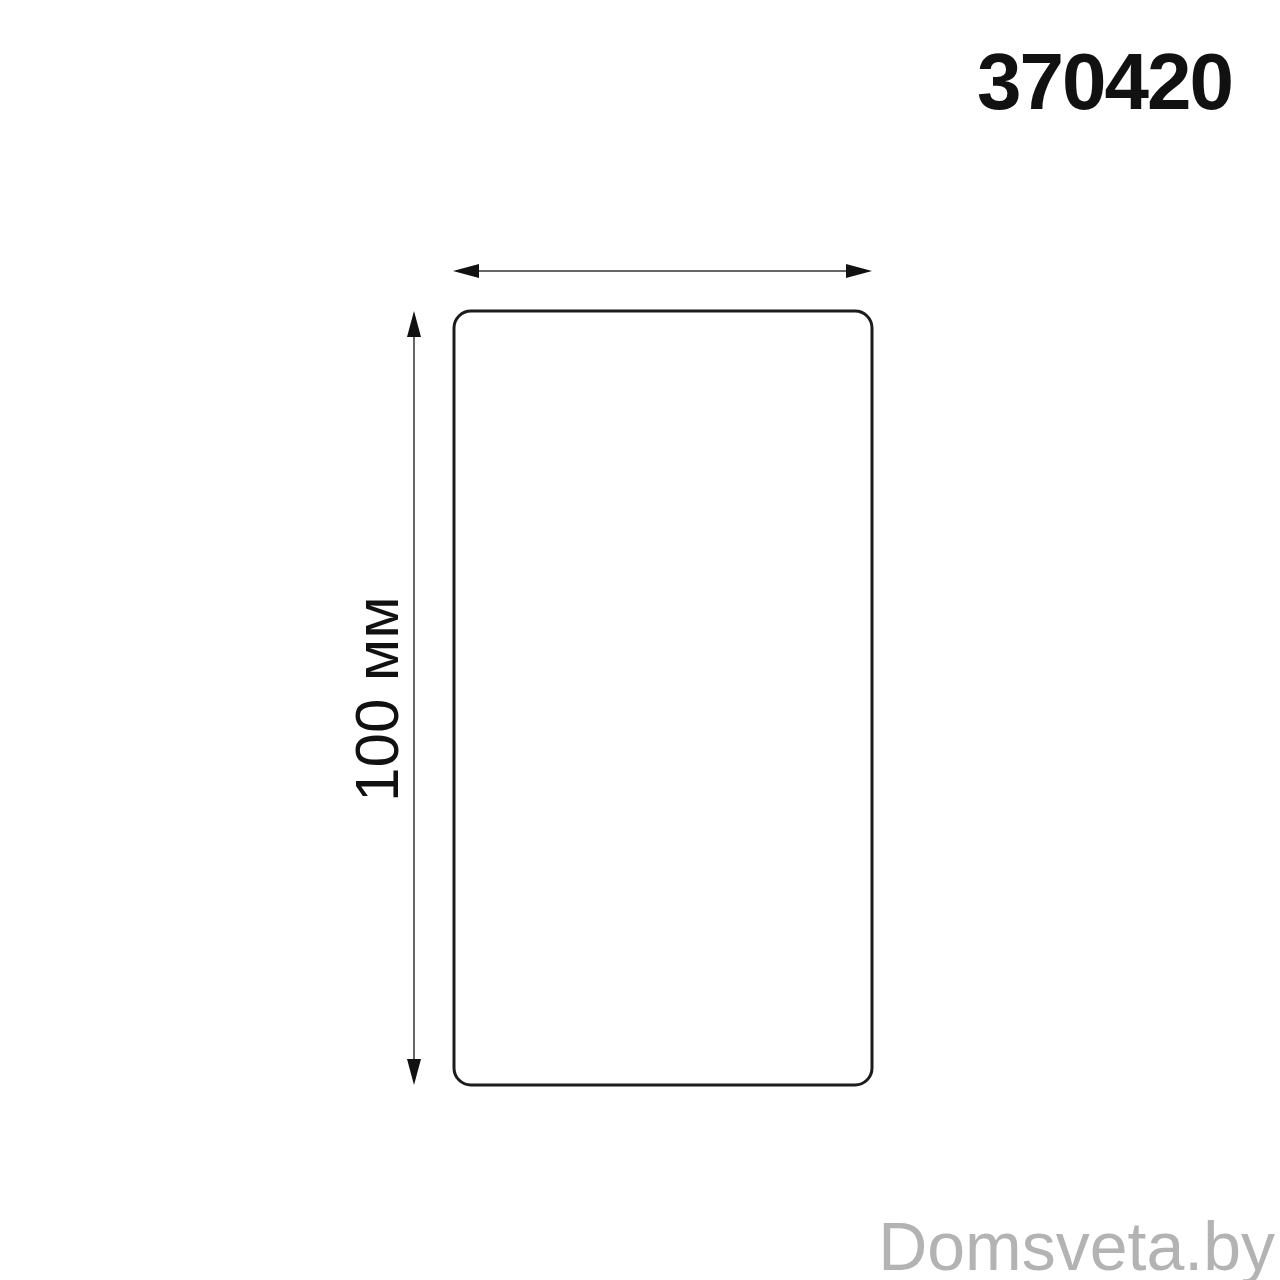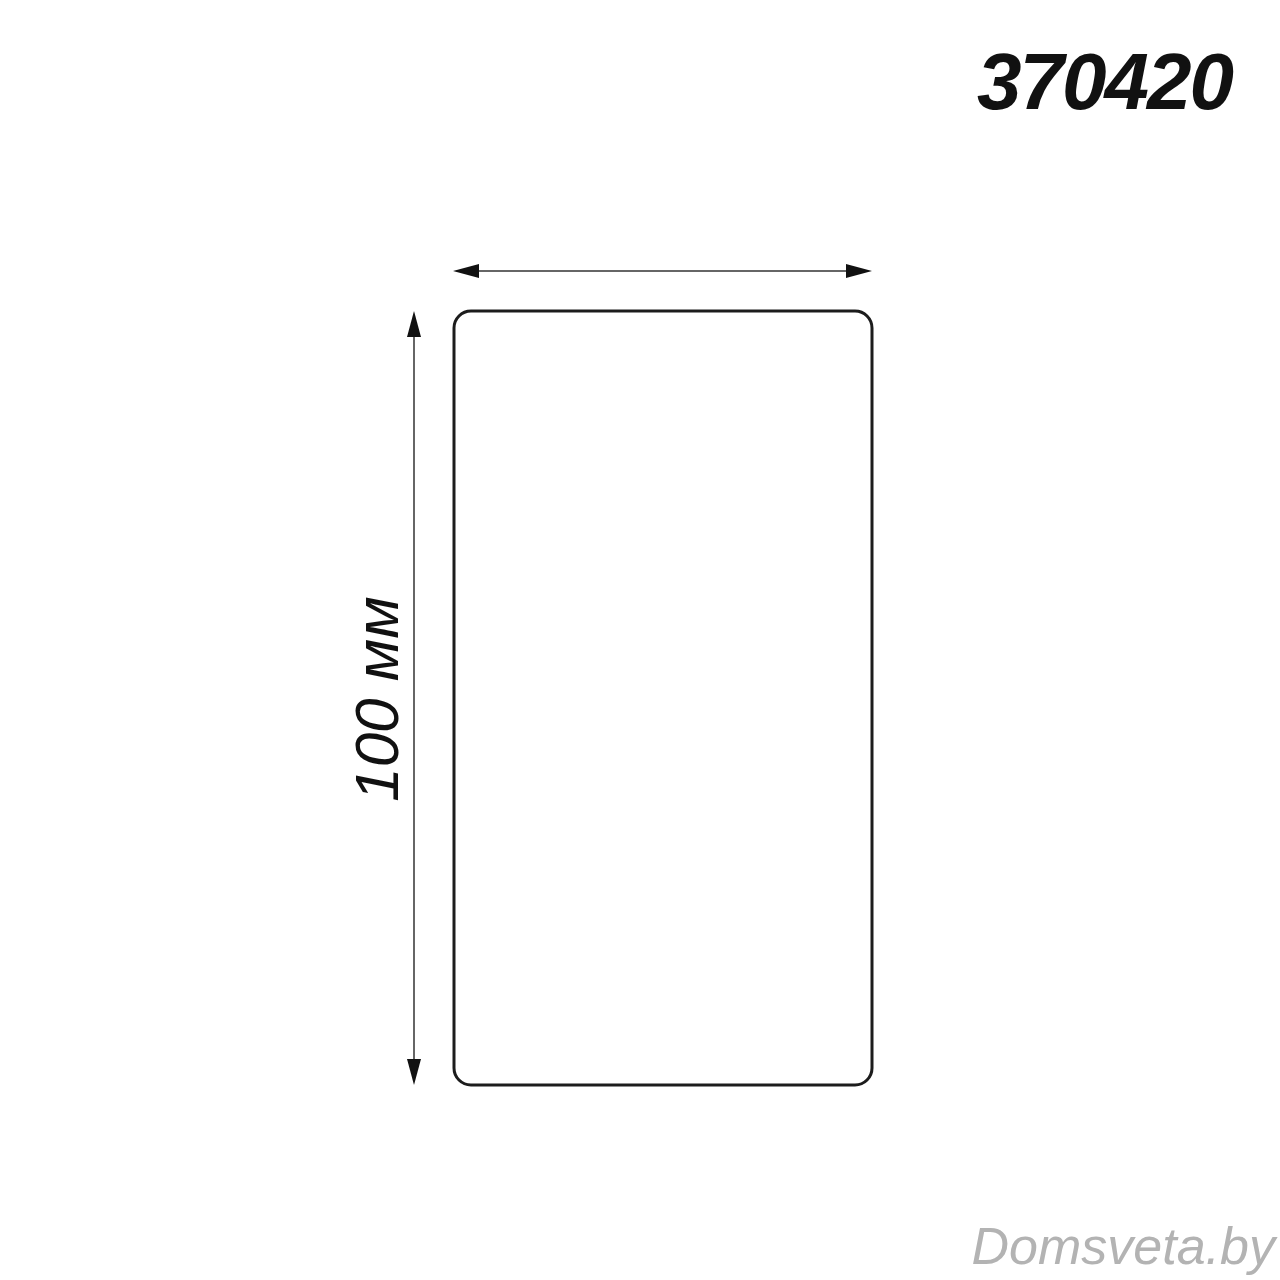--- a/index.html
+++ b/index.html
@@ -7,21 +7,20 @@
     padding: 0;
     background: #ffffff;
   }
   .canvas {
     position: relative;
     width: 1280px;
     height: 1280px;
     background: #ffffff;
     overflow: hidden;
     font-family: "Liberation Sans", sans-serif;
-    font-style: italic;
   }
   .product-code {
     position: absolute;
     top: 42px;
     right: 48px;
     font-size: 80px;
     font-weight: bold;
     letter-spacing: -2px;
     line-height: 1;
     color: #111111;
@@ -49,22 +48,22 @@
     white-space: nowrap;
   }
   .diagram-svg {
     position: absolute;
     left: 0;
     top: 0;
   }
   .watermark {
     position: absolute;
     right: 5px;
-    bottom: 8px;
-    font-size: 52px;
+    bottom: 0;
+    font-size: 68px;
     line-height: 1;
     color: #b3b3b3; 
     white-space: nowrap;
   }
 </style>
 </head>
 <body>
 
 <div class="canvas">
 

